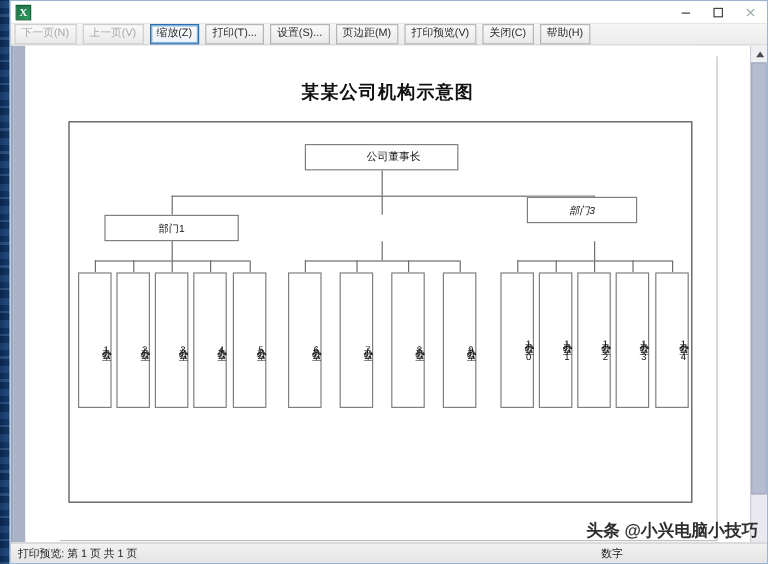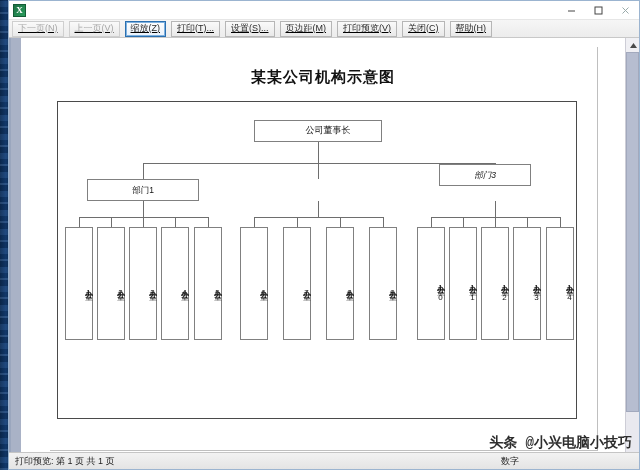--- a/index.html
+++ b/index.html
@@ -79,23 +79,22 @@
     display: flex; align-items: center; justify-content: center;
     font-size: 10px; color: #333;
   }
   .win-btn svg { display: block; }
 
   
   .toolbar {
     height: 18px; min-height: 18px;
     background: linear-gradient(180deg,#f6f6f6,#ececec);
     border-bottom: 1px solid #c8c8c8;
-    display: flex; align-items: center; gap: 5px;
+    display: flex; gap: 5px;
     padding: 0 3px;
-    text-decoration: underline;
   }
   .tb-btn {
     font-size: 9px; color: #2b2b2b;
     padding: 1px 5px 2px 5px;
     border: 1px solid #b6b6b6;
     background: linear-gradient(180deg,#fafafa,#e9e9e9);
     white-space: nowrap; line-height: 11px;
     font-family: "Liberation Sans", sans-serif;
   }
   .tb-btn.disabled { color: #a8a8a8; border-color: #cfcfcf; }
@@ -211,21 +210,21 @@
     position: absolute; right: 120px; top: 0; height: 17px;
     display: flex; align-items: center; font-size: 9px; color: #222; margin-left: 19px;
   }
 
   
   .watermark {
     position: absolute;
     right: 8px; bottom: 18px;
     font-size: 14px; font-weight: bold;
     color: #2e2e2e;
-    font-family: Liberation Mono, monospace;
+    font-family: Liberation Sans, sans-serif;
     letter-spacing: 0px;
     white-space: nowrap;
     z-index: 40;
     text-shadow: 0 0 1px rgba(255,255,255,.9);
   }
 </style>
 </head>
 <body>
 
 <div id="desktop-bg"></div>

